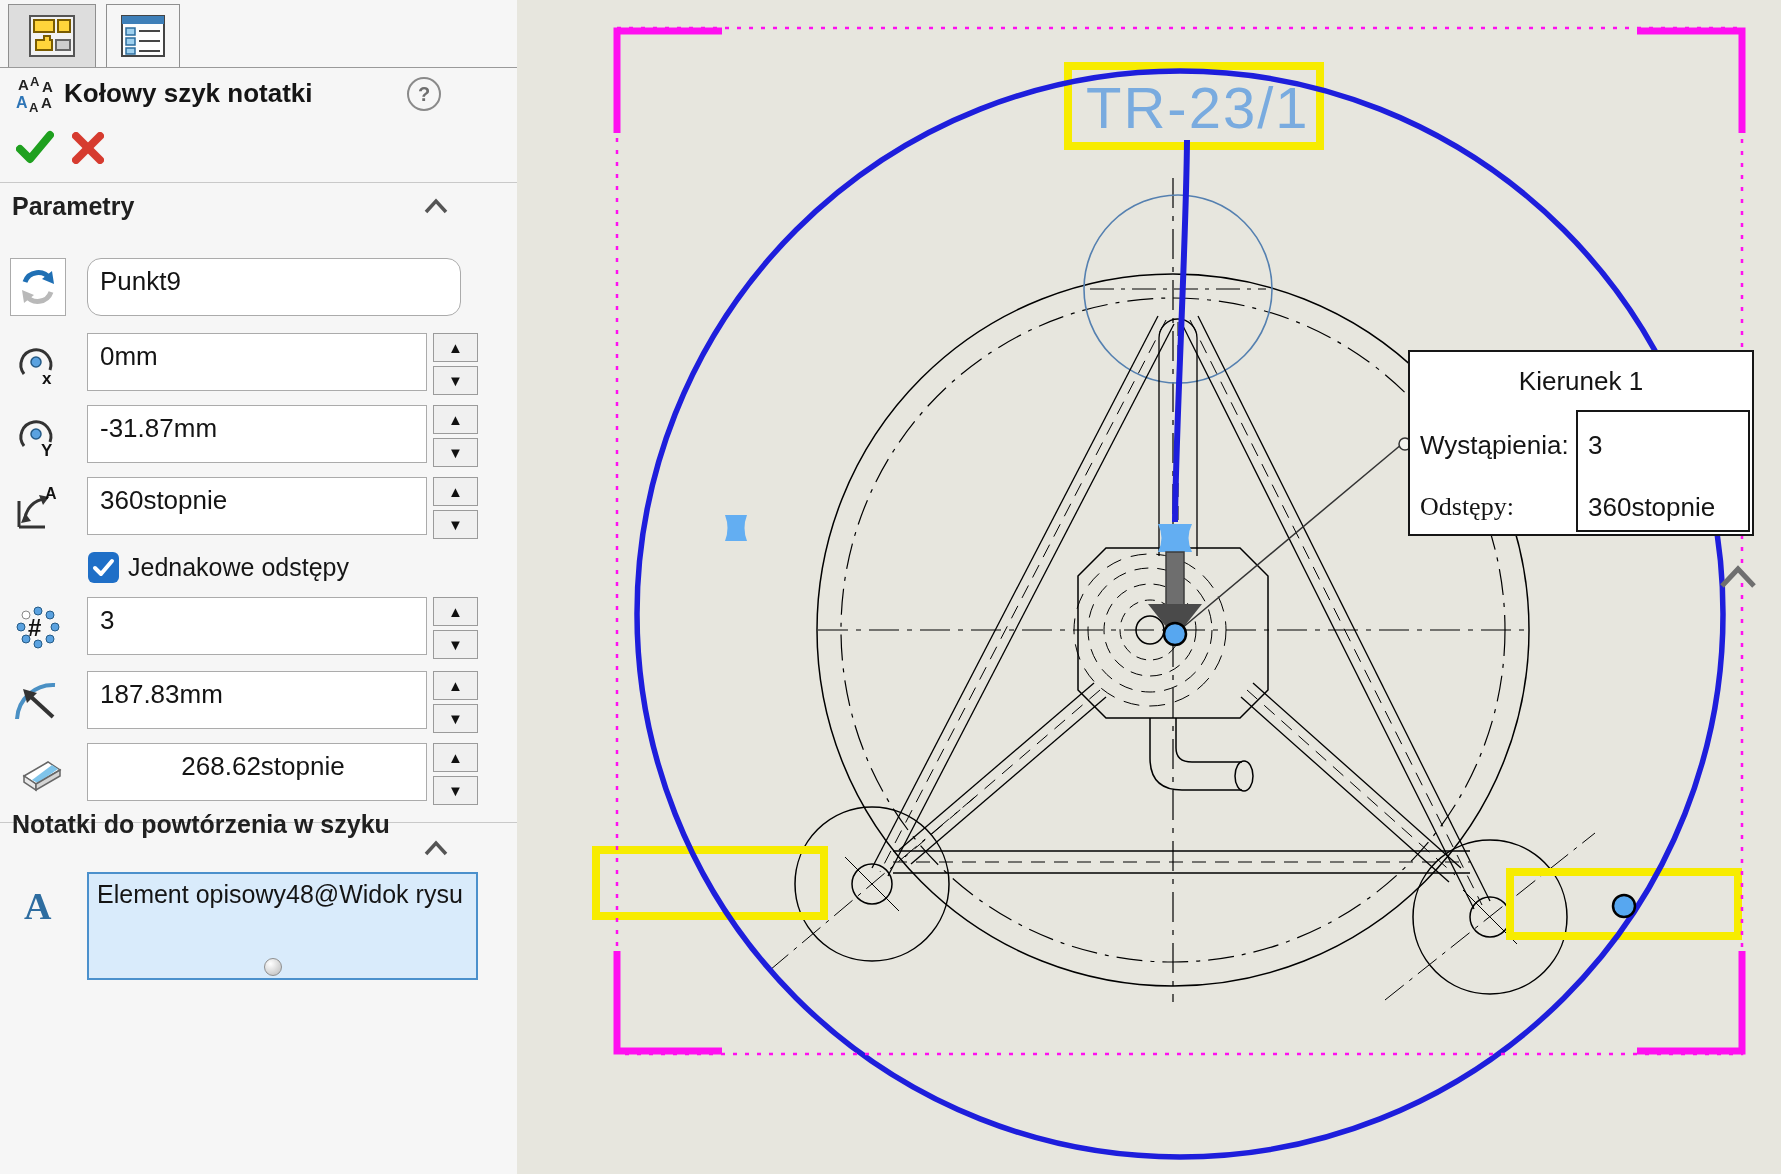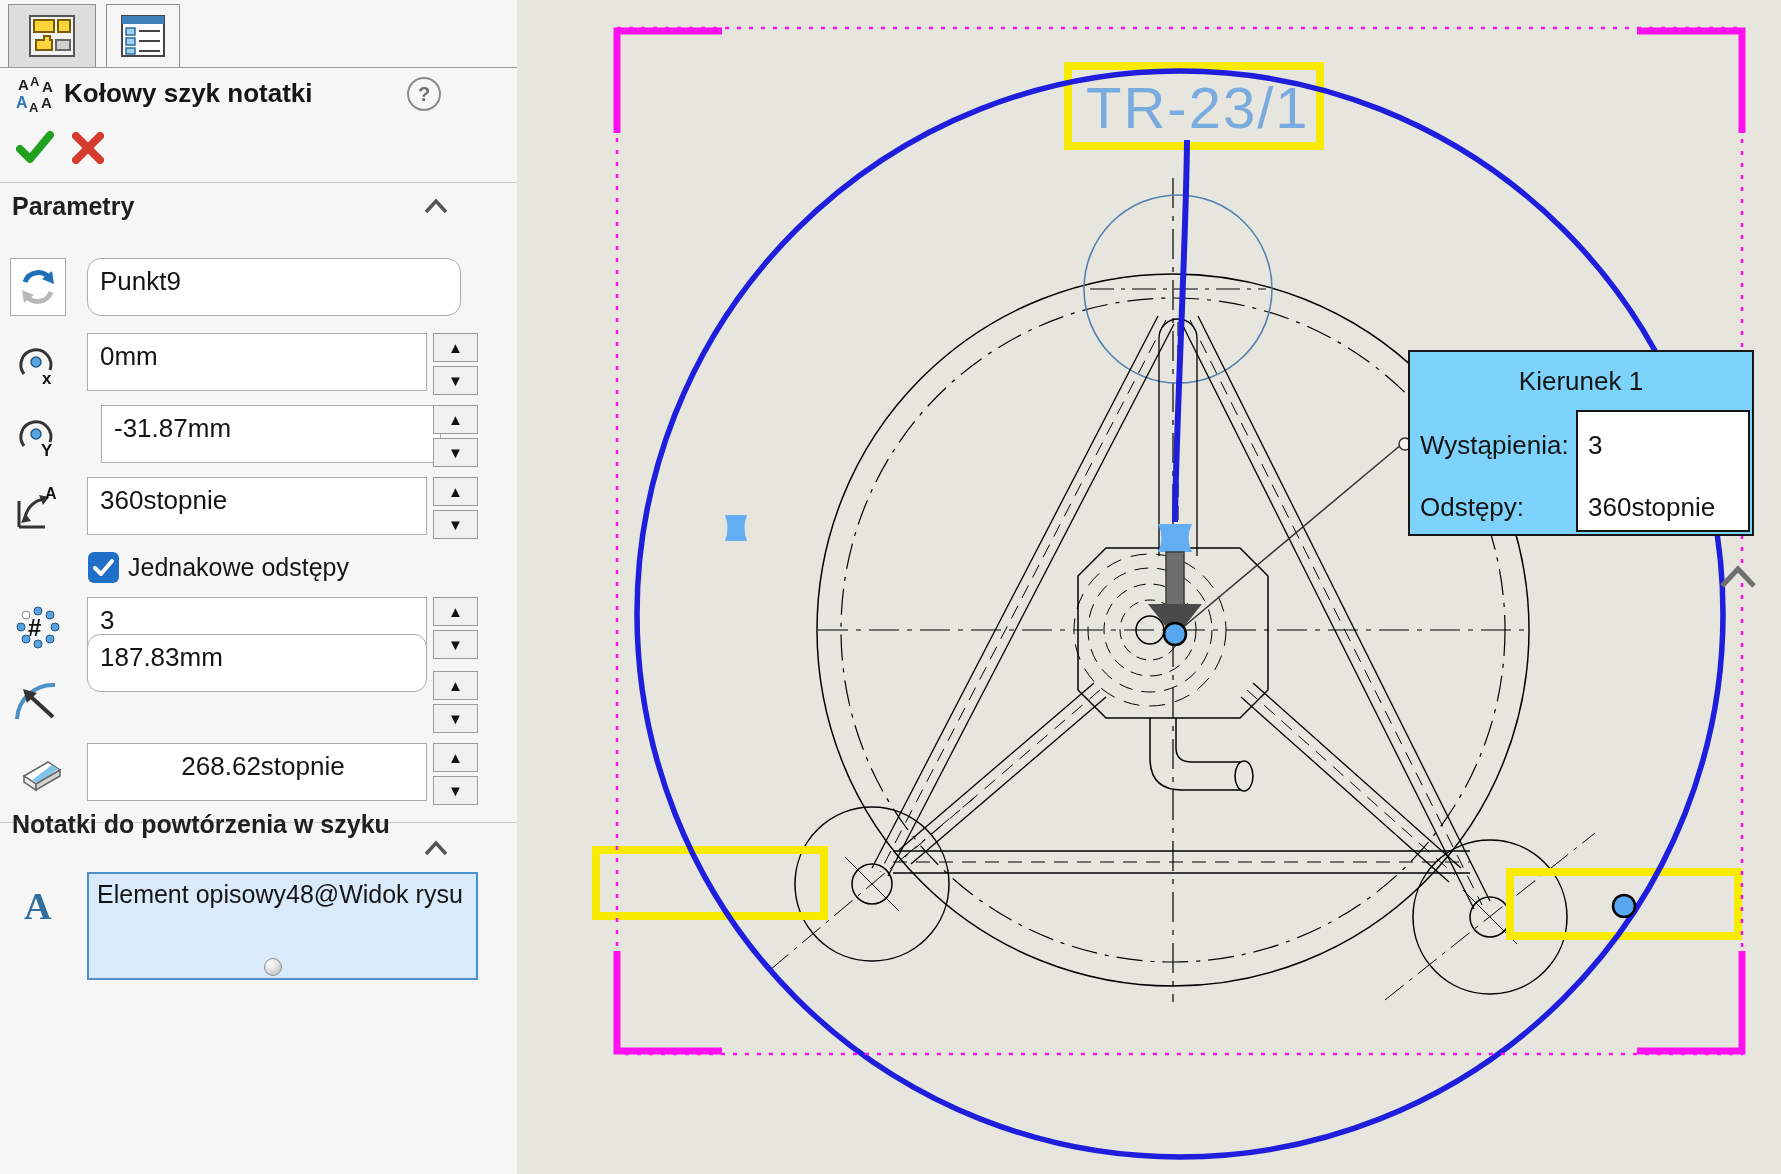--- a/index.html
+++ b/index.html
@@ -34,21 +34,21 @@
               border:2px solid #4B90CC;box-sizing:border-box;font-size:25px;color:#141414;
               padding:6px 0 0 8px;white-space:nowrap;overflow:hidden;}
   .grip-circle{position:absolute;width:16px;height:16px;border-radius:50%;
                background:radial-gradient(circle at 35% 30%,#ffffff,#b9b9b9);
                border:1px solid #8f8f8f;}
   #panel-edge-tab{position:absolute;left:517px;top:826px;width:27px;height:93px;
                   background:#F8F8F8;border:1px solid #A9A9A9;border-left:none;
                   border-radius:0 6px 6px 0;}
   
   #dir-tooltip{position:absolute;left:1408px;top:350px;width:346px;height:186px;
-               background:#7dd3fc;border:2px solid #161616;box-sizing:border-box;z-index:30;}
+               background:#ffffff;border:2px solid #161616;box-sizing:border-box;z-index:30;}
   #dir-tooltip .tt-title{position:absolute;left:0;top:14px;width:100%;text-align:center;
                font-size:26px;color:#141414;}
   #tt-valuebox{position:absolute;left:166px;top:58px;right:2px;bottom:2px;background:#fff;
                border:2px solid #161616;box-sizing:border-box;}
   .tt-label{position:absolute;left:10px;font-size:26px;color:#141414;}
   .tt-value{position:absolute;left:178px;font-size:26px;color:#141414;}
   svg text{font-family:"Liberation Sans",sans-serif;}
 </style>
 </head>
 <body>
@@ -133,21 +133,21 @@
   <div class="spinU" style="top:333px;">▲</div>
   <div class="spinD" style="top:366px;">▼</div>
 
   <div class="icon-cell" style="top:408px;">
     <svg width="44" height="44" viewBox="0 0 44 44">
       <path d="M8 32 A 15 15 0 1 1 34 28" fill="none" stroke="#333" stroke-width="3"></path>
       <circle cx="20" cy="20" r="5" fill="#5AA2E0" stroke="#245a86" stroke-width="1.5"></circle>
       <text x="25" y="42" font-size="17" font-weight="bold" fill="#111">Y</text>
     </svg>
   </div>
-  <div class="field" style="top:405px;margin-left:14px;">
+  <div class="field" style="top:405px;">
     <span>-31.87mm</span>
   </div>
   <div class="spinU" style="top:405px;">▲</div>
   <div class="spinD" style="top:438px;">▼</div>
 
   <div class="icon-cell" style="top:480px;">
     <svg width="46" height="46" viewBox="0 0 46 46">
       <path d="M4 42 H30 M4 42 V16" fill="none" stroke="#333" stroke-width="3"></path>
       <path d="M10 34 A 22 22 0 0 1 30 14" fill="none" stroke="#333" stroke-width="3"></path>
       <polygon points="6,38 16,36 10,28" fill="#333"></polygon>
@@ -189,21 +189,21 @@
   <div class="spinU" style="top:597px;">▲</div>
   <div class="spinD" style="top:630px;">▼</div>
 
   <div class="icon-cell" style="top:674px;">
     <svg width="46" height="46" viewBox="0 0 46 46">
       <path d="M2 40 A 36 36 0 0 1 40 6" fill="none" stroke="#4A90C4" stroke-width="4"></path>
       <line x1="38" y1="38" x2="14" y2="16" stroke="#333" stroke-width="4"></line>
       <polygon points="8,10 22,14 12,24" fill="#333"></polygon>
     </svg>
   </div>
-  <div class="field" style="top:634px;border-radius:13px;">
+  <div class="field" style="top:671px;">
     <span>187.83mm</span>
   </div>
   <div class="spinU" style="top:671px;">▲</div>
   <div class="spinD" style="top:704px;">▼</div>
 
   <div class="icon-cell" style="top:746px;">
     <svg width="48" height="40" viewBox="0 0 48 40">
       <polygon points="10,22 34,8 46,16 22,30" fill="#fff" stroke="#666" stroke-width="1.5"></polygon>
       <polygon points="18,26 38,11 44,15 24,29" fill="#7FC4EA"></polygon>
       <polygon points="10,22 22,30 22,36 10,28" fill="#E8E8E8" stroke="#666" stroke-width="1.5"></polygon>
@@ -333,15 +333,15 @@
   <circle cx="1624" cy="906" r="11" fill="#57A7F0" stroke="#000" stroke-width="2.5"></circle>
 
   <polyline points="1722,586 1738,569 1754,586" fill="none" stroke="#6F6F6F" stroke-width="5"></polyline>
 </svg>
 
 <div id="dir-tooltip">
   <div class="tt-title">Kierunek 1</div>
   <div id="tt-valuebox"></div>
   <div class="tt-label" style="top:78px;">Wystąpienia:</div>
   <div class="tt-value" style="top:78px;">3</div>
-  <div class="tt-label" style="top:140px;">Odstępy:</div>
+  <div class="tt-label" style="top:140px;font-family:Liberation Serif, serif;">Odstępy:</div>
   <div class="tt-value" style="top:140px;">360stopnie</div>
 </div>
 
 </body></html>

